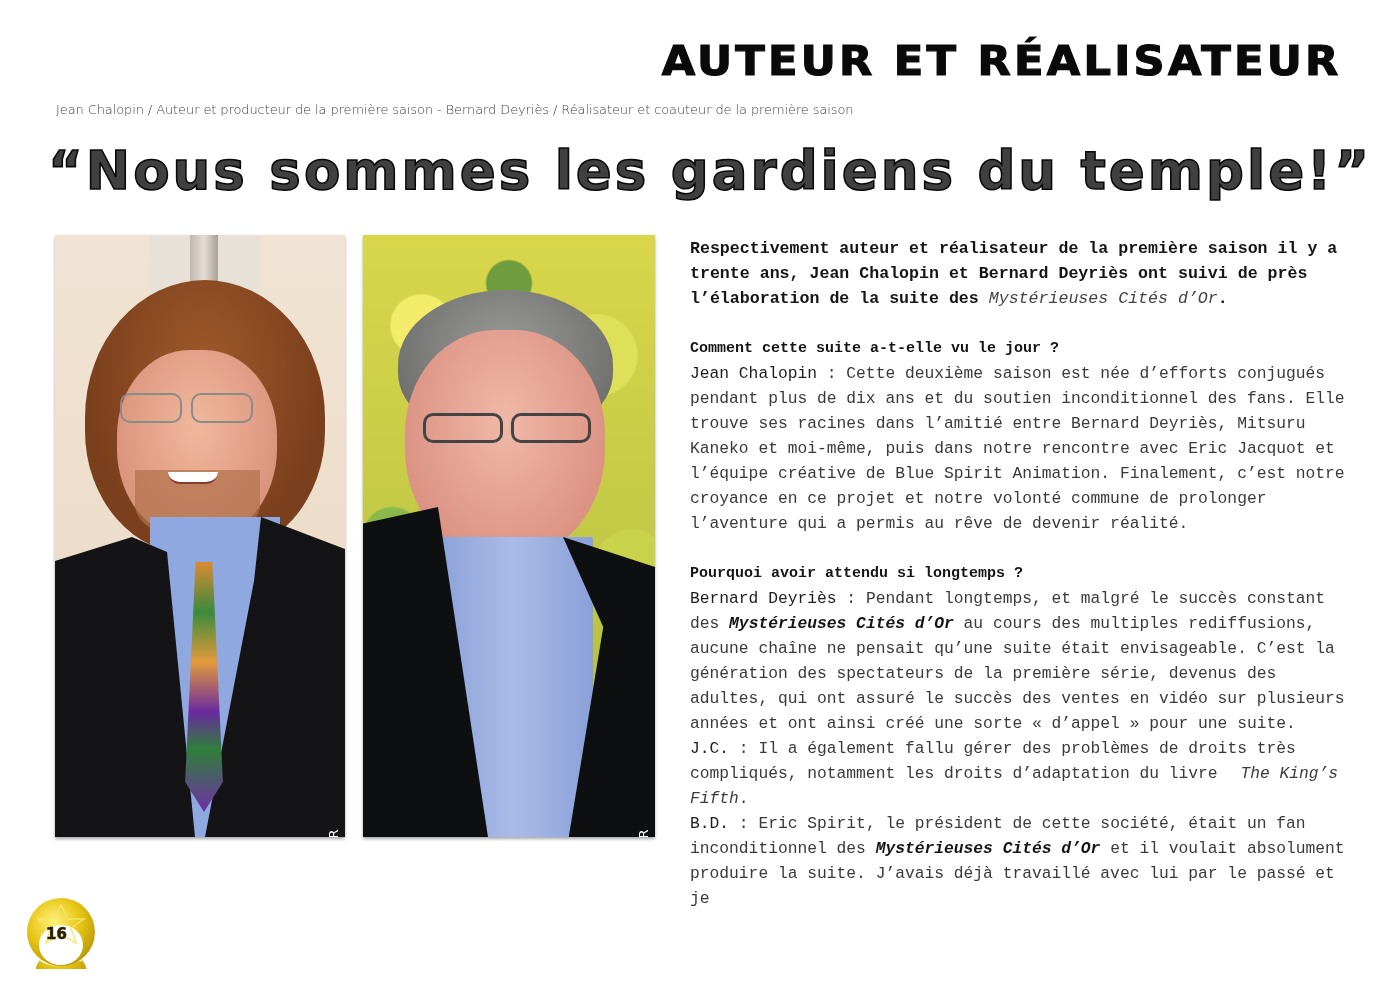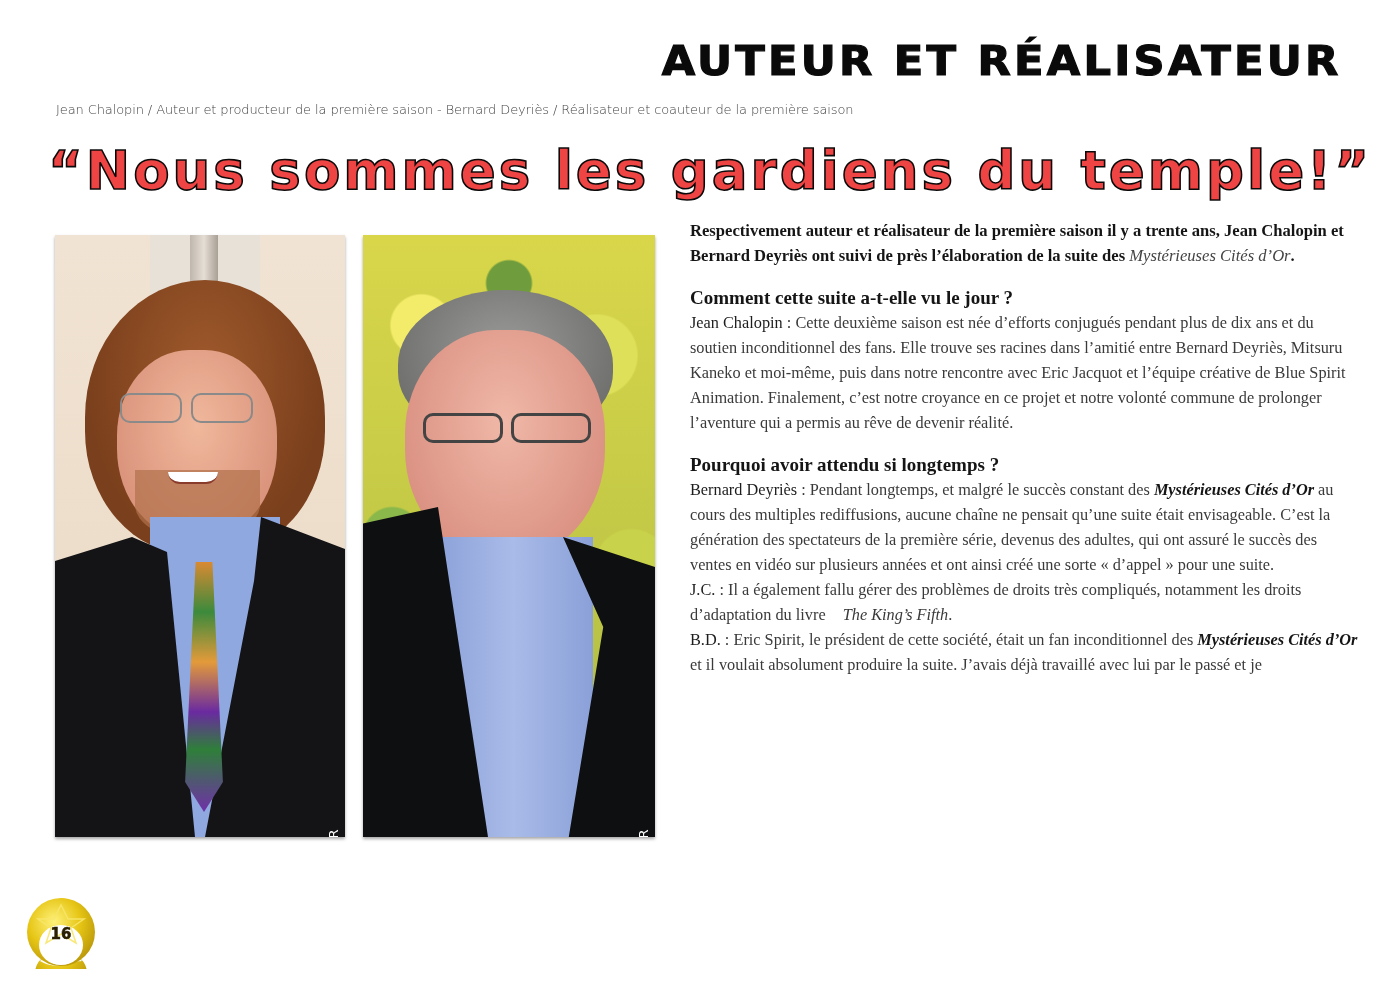--- a/index.html
+++ b/index.html
@@ -14,21 +14,21 @@
       -webkit-text-stroke: 1.2px #0a0a0a;
     }
     .subtitle {
       position: absolute; left: 56px; top: 102px; width: 1300px;
       font-family: "DejaVu Sans", sans-serif; font-weight: 300;
       font-size: 13px; color: #444; white-space: nowrap; letter-spacing: -0.1px;
     }
     .headline {
       position: absolute; left: 48px; top: 140px; width: 1310px;
       font-family: "DejaVu Sans", sans-serif; font-weight: 900;
-      font-size: 53px; color: #ef4444; white-space: nowrap;
+      font-size: 53px; color: #404040; white-space: nowrap;
       letter-spacing: 3px; -webkit-text-stroke: 1.6px #0a0a0a;
     }
 
     .photo {
       position: absolute; top: 235px; height: 602px; overflow: hidden;
       box-shadow: 0 2px 3px rgba(0,0,0,0.35);
     }
     .photo-1 { left: 55px; width: 290px;
       background: linear-gradient(180deg, #f1e3d3 0%, #eedfcd 40%, #e9d8c4 100%); }
     .photo-2 { left: 363px; width: 292px;
@@ -54,34 +54,34 @@
       clip-path: polygon(30% 0,70% 0,95% 88%,50% 100%,5% 88%); }
 
     .dr-credit {
       position: absolute; right: 4px; bottom: 10px;
       color: #fff; font-family: "DejaVu Sans", sans-serif; font-size: 13px;
       transform: rotate(-90deg); transform-origin: right bottom;
       width: 24px; text-align: center;
     }
 
     .article {
-      position: absolute; left: 690px; top: 218px; width: 670px;
-      font-family: Liberation Serif, serif; font-size: 16.3px; line-height: 25px; color: #3a3a3a;
+      position: absolute; left: 690px; top: 236px; width: 670px;
+      font-family: Liberation Mono, monospace; font-size: 16.3px; line-height: 25px; color: #3a3a3a;
     }
     .lead { font-weight: bold; color: #151515; font-size: 16.6px; }
     .lead em { font-weight: 300; color: #444; }
-    .question { font-weight: bold; color: #151515; margin-top: 17px; font-size: 19px; }
+    .question { font-weight: bold; color: #151515; margin-top: 25px; font-size: 15px; }
     .answer { font-weight: 300; }
     .speaker { font-weight: normal; color: #1d1d1d; text-align: right; }
     .title-bi { font-weight: bold; font-style: italic; color: #151515; }
     .title-i { font-style: italic; margin-left: 13px; }
 
     .page-badge { position: absolute; left: 24px; top: 895px; width: 74px; height: 74px; }
     .page-num {
-      position: absolute; left: 22px; top: 30px; width: 30px; text-align: center;
+      position: absolute; left: 22px; top: 30px; width: 30px; text-align: left;
       font-family: "DejaVu Sans", sans-serif; font-weight: 900; font-size: 15px;
       color: #2a2000; -webkit-text-stroke: 0.5px #2a2000;
     }
   </style>
 </head>
 <body>
 
 <div class="section-title">AUTEUR ET RÉALISATEUR</div>
 
 <div class="subtitle">Jean Chalopin / Auteur et producteur de la première saison - Bernard Deyriès / Réalisateur et coauteur de la première saison</div>

